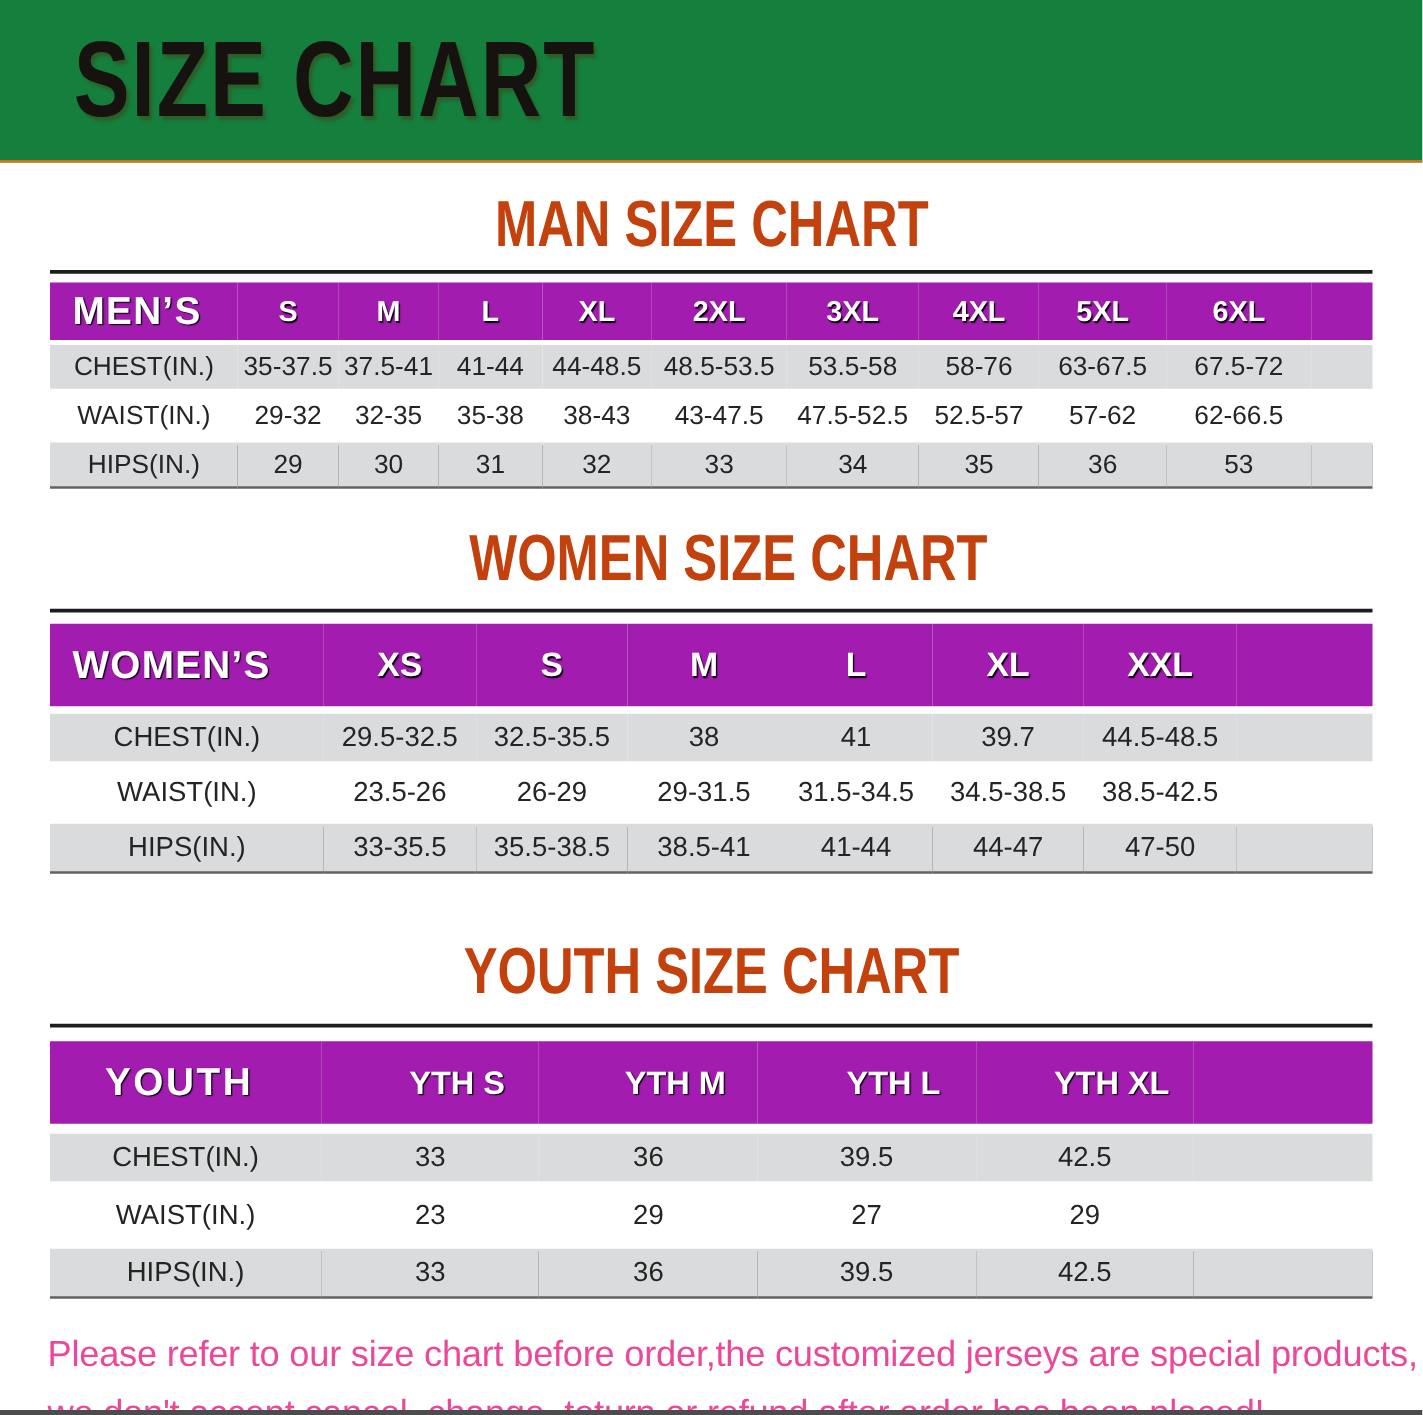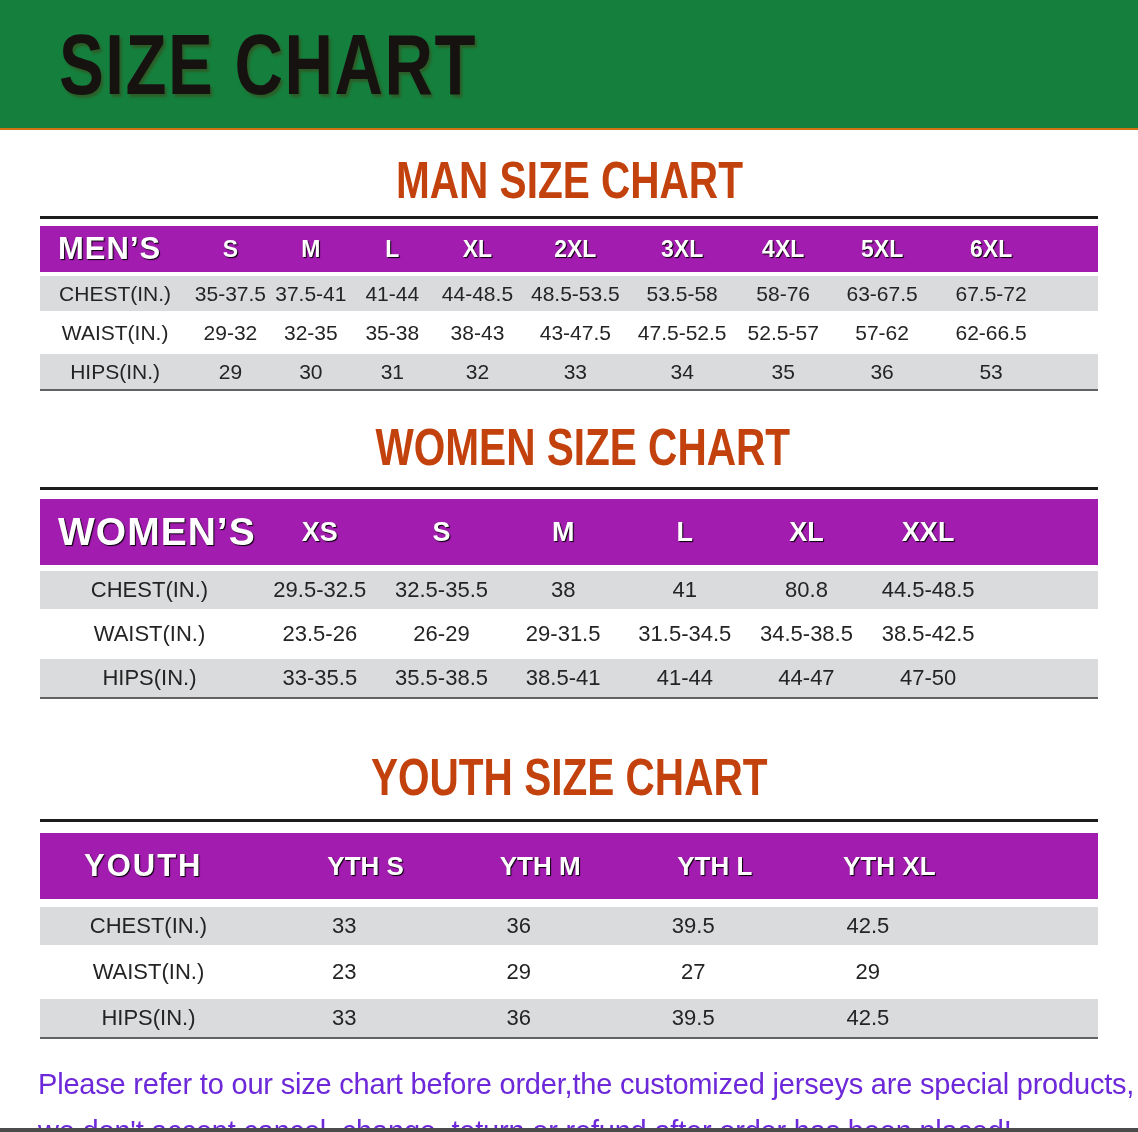--- a/index.html
+++ b/index.html
@@ -53,39 +53,39 @@
 
   thead th{
     background:#a21caf;color:#ffffff;font-weight:bold;text-align:center;
     overflow:hidden;white-space:nowrap;
     text-shadow:1px 1px 1px #000;
   }
   thead th:first-child{text-align:left;padding-left:18px;}
   .tbl-0 thead th{height:44px;font-size:23px;}
   .tbl-0 thead th:first-child{font-size:31px;letter-spacing:1px;}
   .tbl-1 thead th{height:64px;font-size:27px;}
-  .tbl-1 thead th:first-child{font-size:39px;letter-spacing:1px;}
+  .tbl-1 thead th:first-child{font-size:31px;letter-spacing:1px;}
   .tbl-2 thead th{height:64px;font-size:26px;padding-left:44px;}
   .tbl-2 thead th:first-child{font-size:31px;letter-spacing:2px;}
 
   tbody th,tbody td{
     font-weight:normal;text-align:center;color:#242424;
     overflow:hidden;white-space:nowrap;
   }
   .tbl-0 tbody th,.tbl-0 tbody td{height:33px;font-size:21px;}
   .tbl-1 tbody th,.tbl-1 tbody td{height:36px;font-size:22px;}
   .tbl-2 tbody th,.tbl-2 tbody td{height:36px;font-size:22px;}
   tbody tr:nth-child(odd) th,tbody tr:nth-child(odd) td{background:#D9DBDC;}
   tbody tr:nth-child(even) th,tbody tr:nth-child(even) td{background:#ffffff;}
   tbody tr:last-child th,tbody tr:last-child td{box-shadow:0 2px 0 rgba(70,70,70,.85);}
 
   
   .note{margin:16px 0 0 38px;}
   .note p{
-    margin:0;color:#6d28d9;font-size:29px;line-height:47px;
+    margin:0;color:#ec4899;font-size:29px;line-height:47px;
     letter-spacing:-0.2px;white-space:nowrap;
   }
   .bottom-rule{
     position:absolute;left:0;bottom:0;width:100%;height:4px;background:#4c4c4c;
   }
 </style>
 </head>
 <body>
 
 <div class="page">
@@ -199,21 +199,21 @@
                 <th></th>
               </tr>
             </thead>
             <tbody>
               <tr>
                 <th>CHEST(IN.)</th>
                 <td>29.5-32.5</td>
                 <td>32.5-35.5</td>
                 <td>38</td>
                 <td>41</td>
-                <td>80.8</td>
+                <td>39.7</td>
                 <td>44.5-48.5</td>
                 <td></td>
               </tr>
               <tr>
                 <th>WAIST(IN.)</th>
                 <td>23.5-26</td>
                 <td>26-29</td>
                 <td>29-31.5</td>
                 <td>31.5-34.5</td>
                 <td>34.5-38.5</td>

